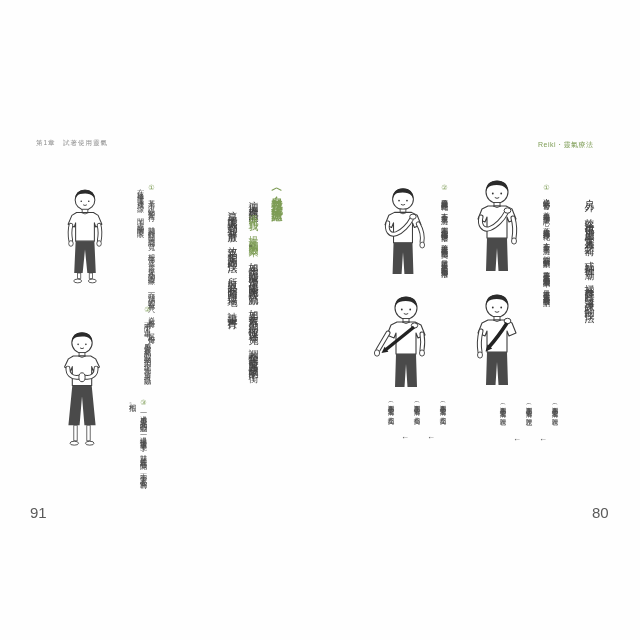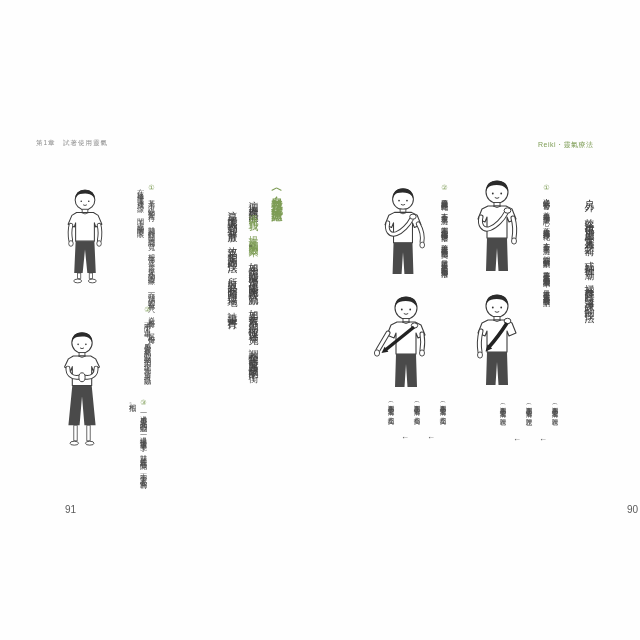--- a/index.html
+++ b/index.html
@@ -3,21 +3,21 @@
 <meta charset="utf-8">
 <style>
   html,body{margin:0;padding:0;}
   body{width:640px;height:640px;background:#fcfcfb;font-family:"Liberation Sans","DejaVu Sans",sans-serif;overflow:hidden;}
   .spread{position:relative;width:640px;height:640px;background:#fefefe;}
   
   .v{writing-mode:vertical-rl;text-orientation:upright;position:absolute;color:#3f3f3f;}
   .v p{margin:0;padding:0;}
   .running{position:absolute;font-size:6.5px;color:#8a8a8a;letter-spacing:1px;}
   .running.right{color:#7d9c55;font-size:7px;letter-spacing:0.5px;}
-  .pagenum{position:absolute;font-size:10px;color:#5a5a5a;margin-left:35px;}
+  .pagenum{position:absolute;font-size:15px;color:#5a5a5a;}
   .title-v{font-size:11.5px;letter-spacing:2.6px;color:#7d9c55;font-weight:bold;height:140px;}
   .intro-v{font-size:10px;line-height:21px;letter-spacing:2.2px;}
   .intro-v p.ind1{text-indent:10px;}
   .intro-v p.ind2{text-indent:20px;}
   .green{color:#7d9c55;}
   .step-v{font-size:7.2px;line-height:10.8px;letter-spacing:2.2px;color:#4a4a4a;}
   .step-v .num{color:#7d9c55;}
   .stepR-v{font-size:7.2px;line-height:11px;letter-spacing:0.8px;color:#4a4a4a;}
   .stepR-v .num{color:#7d9c55;}
   .cap{position:absolute;writing-mode:vertical-rl;text-orientation:upright;font-size:6.6px;letter-spacing:0.6px;color:#4a4a4a;line-height:12px;height:88px;}
@@ -87,21 +87,21 @@
       <ellipse cx="33" cy="50.5" rx="3.2" ry="4.6" fill="#fff" stroke="#3d3d3d" stroke-width="1"></ellipse>
       <path d="M23,59 L43,59 L47,100 L35.5,100 L33,70 L30.5,100 L19,100 Z" fill="#4a4a4a"></path>
       <path d="M24.5,100 h3.6 v16 h-3.6 z" fill="#fff" stroke="#3d3d3d" stroke-width="0.8"></path>
       <path d="M37.9,100 h3.6 v16 h-3.6 z" fill="#fff" stroke="#3d3d3d" stroke-width="0.8"></path>
       <ellipse cx="25" cy="118.5" rx="4.4" ry="2" fill="#fff" stroke="#3d3d3d" stroke-width="0.9"></ellipse>
       <ellipse cx="41" cy="118.5" rx="4.4" ry="2" fill="#fff" stroke="#3d3d3d" stroke-width="0.9"></ellipse>
     </svg>
   </div>
 
   <div class="running right" style="left:538px;top:140px;">Reiki・靈氣療法</div>
-  <div class="pagenum" style="left:592px;top:504px;">90</div>
+  <div class="pagenum" style="left:592px;top:504px;">80</div>
 
   <div class="v intro-v" style="left:552px;top:183px;width:48px;height:294px;">
     <p class="ind1">另外，乾浴法也是應用在進入冥想之前，或神社寺廟、掃墓參拜時「清淨身心」的技法。</p>
   </div>
 
   <div class="v stepR-v" style="left:500px;top:183px;width:52px;height:164px;"><span class="num">①</span><span>坐姿或站姿皆可，首先雙手合掌靜下心，接著先進行身體淨化。右手放在左肩上，朝右腰部斜斜劃下。接著左手放在右肩上朝左腰劃下。最後右手從左肩再次往右腰劃下。</span></div>
 
   <div class="v stepR-v" style="left:410px;top:183px;width:40px;height:164px;"><span class="num">②</span><span>接著是雙臂的淨化，右手放在左肩上，朝左手手腕與指尖快速撥下。接著左手從右肩朝指尖，最後再一次右手從左肩朝指尖撥下。</span></div>
 
   <div class="fig" style="left:460px;top:176px;">

